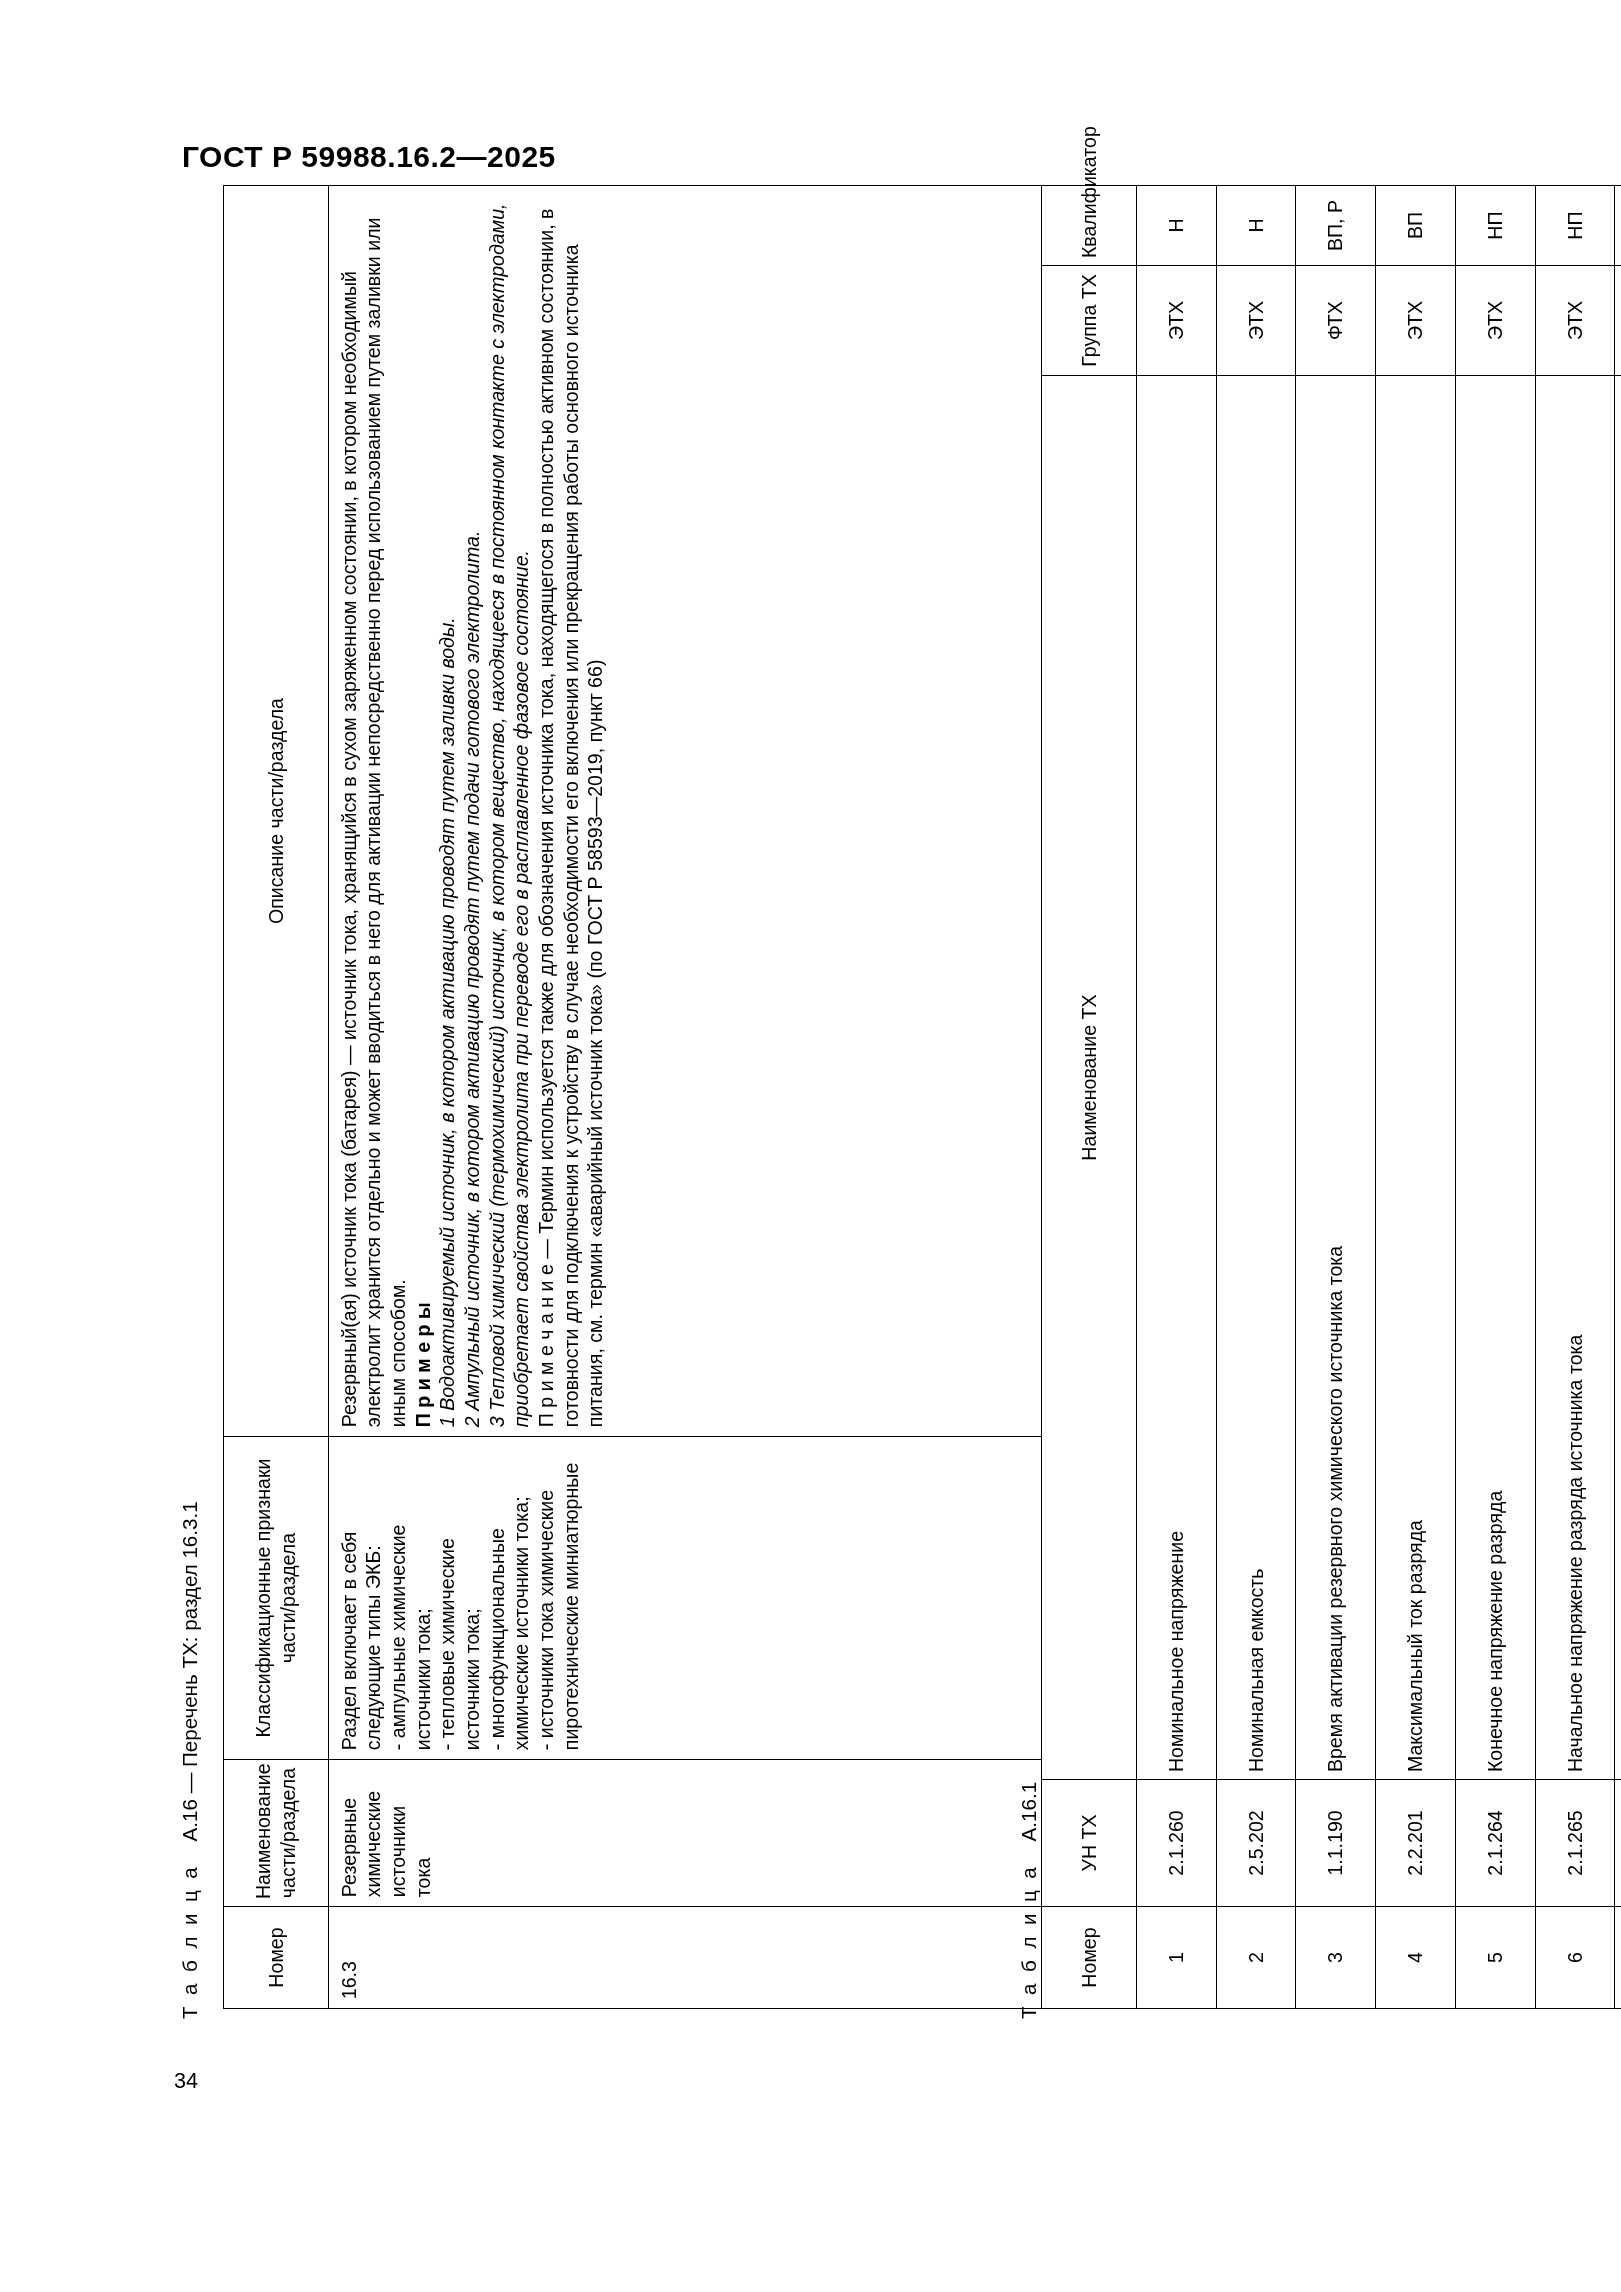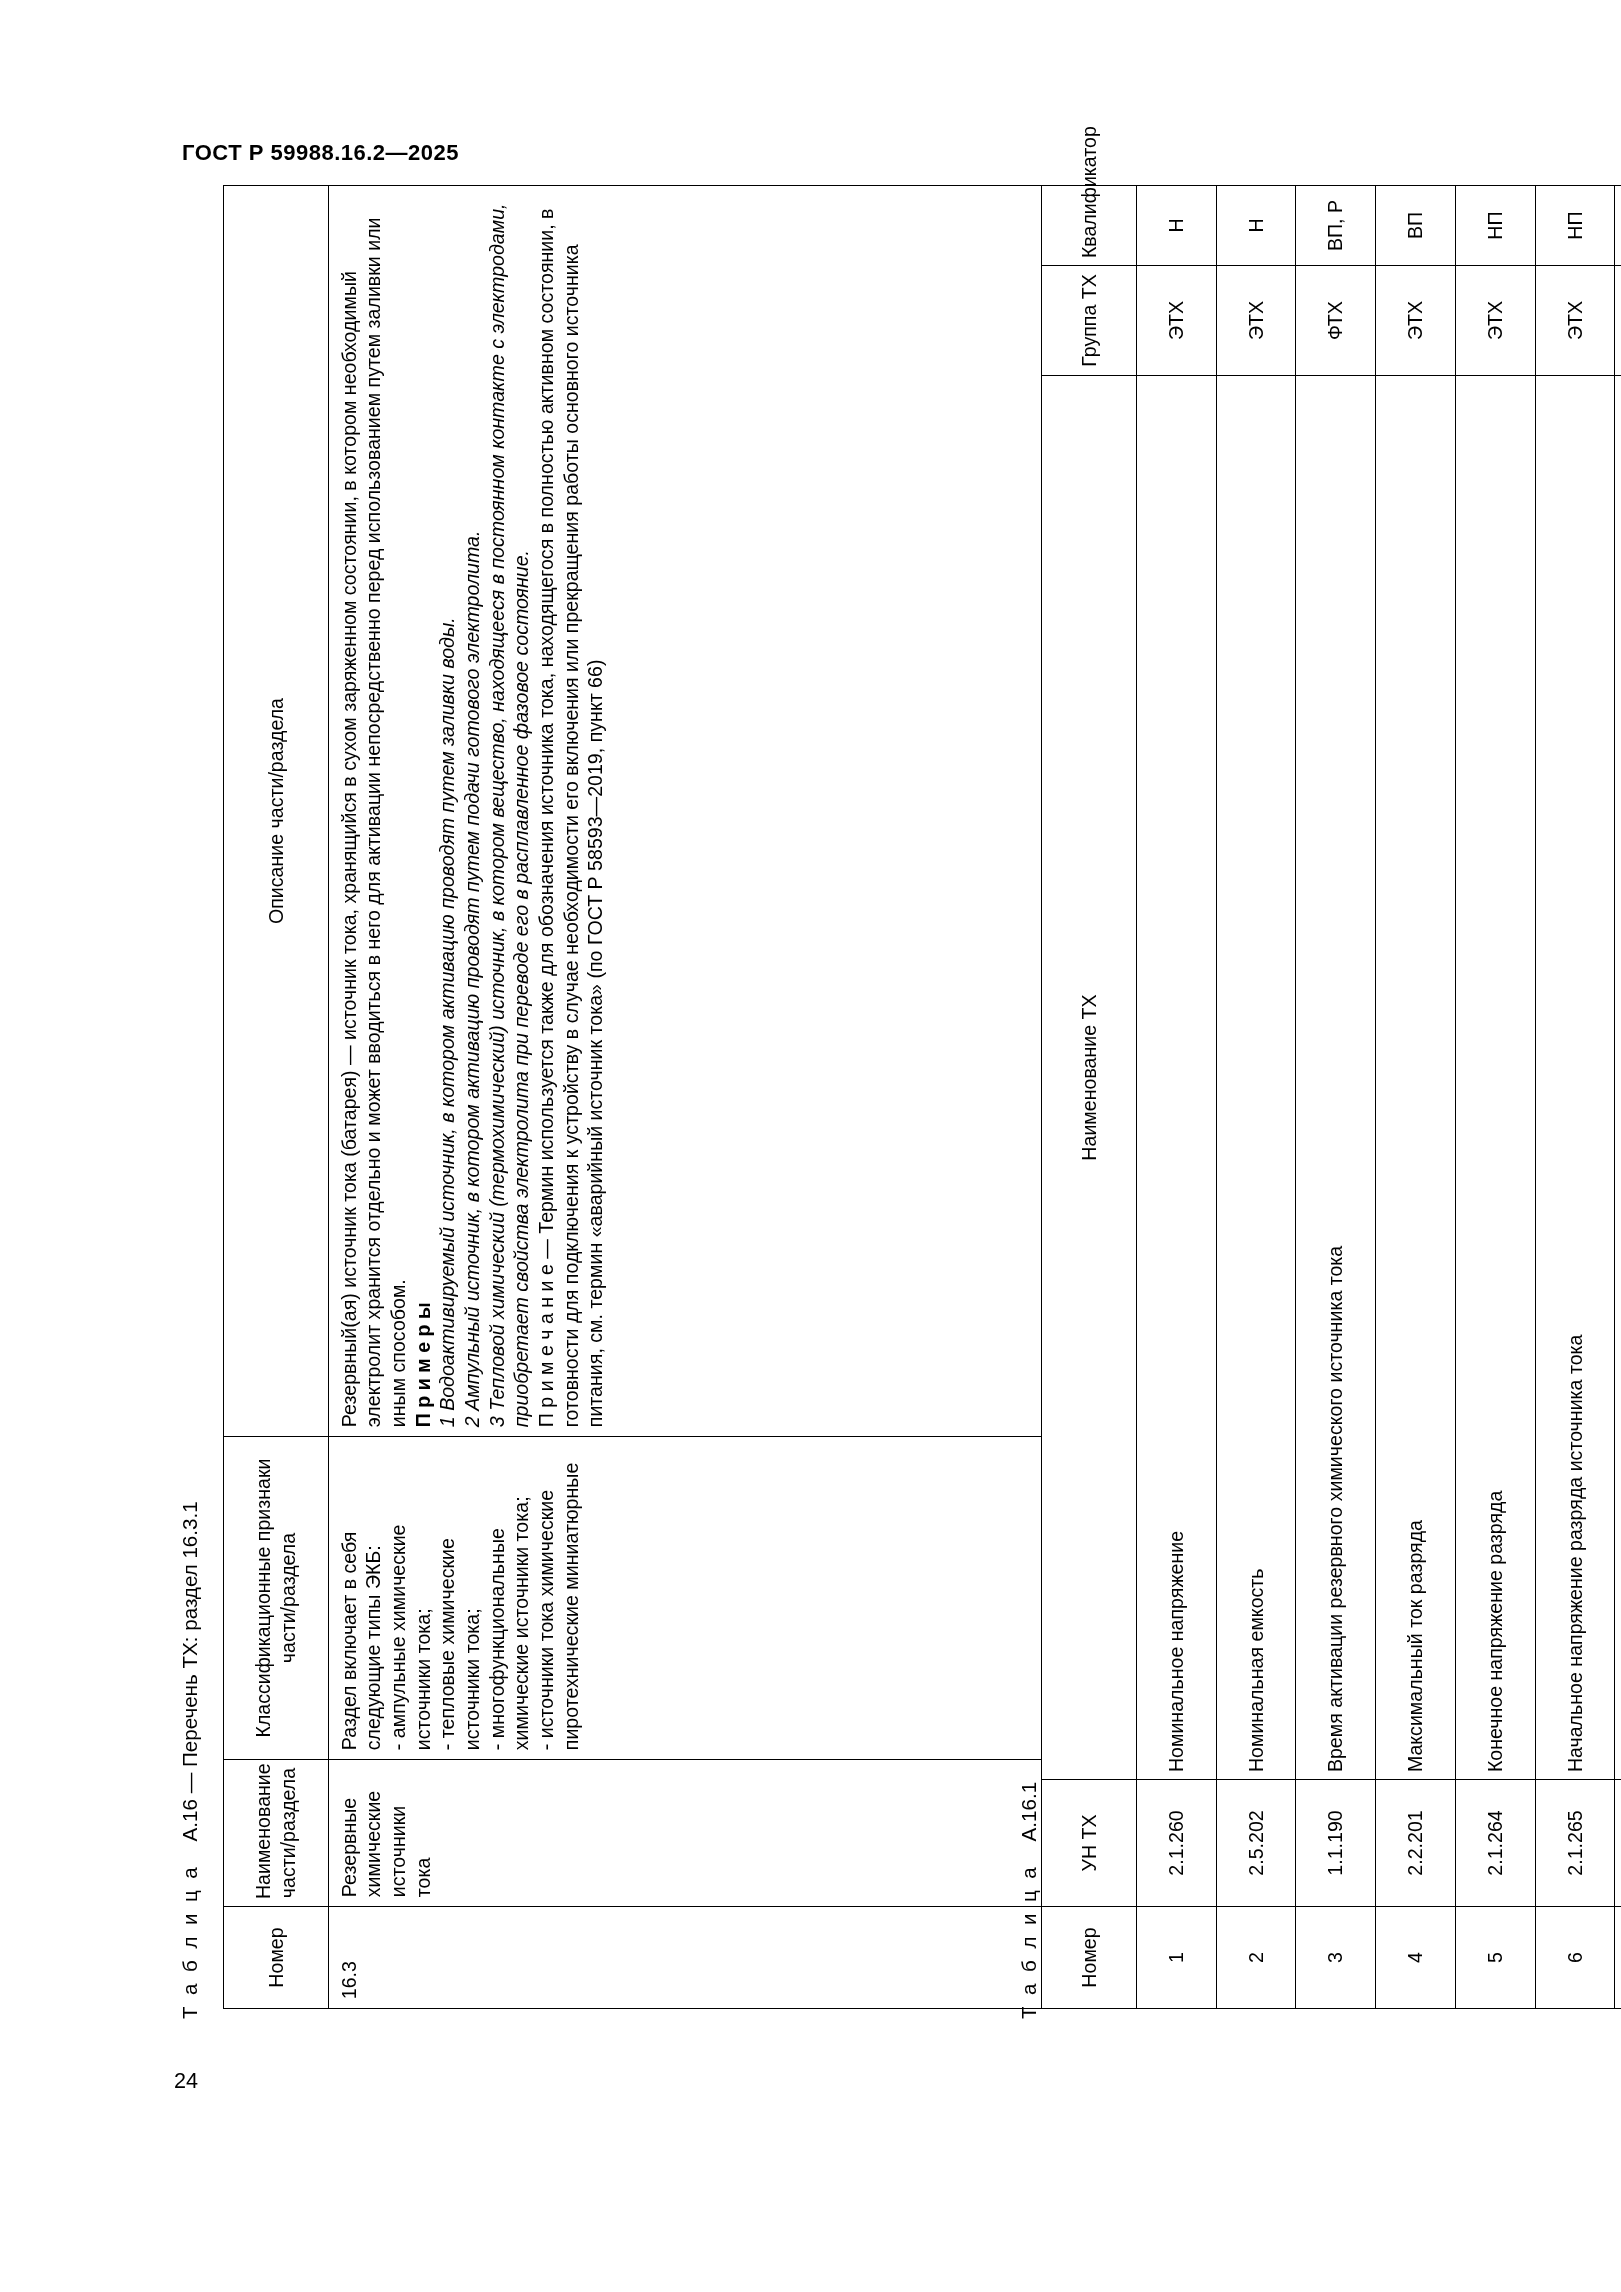--- a/index.html
+++ b/index.html
@@ -14,21 +14,21 @@
     font-family: "Liberation Sans", sans-serif;
     color: #000000;
     overflow: hidden;
   }
 
   
   .page-header {
     position: absolute;
     left: 182px;
     top: 140px;
-    font-size: 22px;
+    font-size: 30px;
     font-weight: bold;
     letter-spacing: 0.5px;
     white-space: nowrap;
   }
   .page-number {
     position: absolute;
     left: 174px;
     top: 2068px;
     font-size: 21.6px;
   }
@@ -94,21 +94,21 @@
 
   .it { font-style: italic; }
   .b  { font-weight: bold; }
   .spaced { letter-spacing: 2.9px; }
   p.pp { margin: 0 0 0 0; }
 </style>
 </head>
 <body>
 
 <div class="page-header">ГОСТ Р 59988.16.2—2025</div>
-<div class="page-number">24</div>
+<div class="page-number">34</div>
 
 <div class="rotated-area">
 
   <div class="rot-wrap" style="left:178px; top:2019px; transform: rotate(-90deg);">
     <div class="tbl-caption">
       <span class="spaced">Т а б л и ц а</span>
       <span>&nbsp;&nbsp;</span>
       <span>А.16 — Перечень ТХ: раздел 16.3.1</span>
     </div>
   </div>

